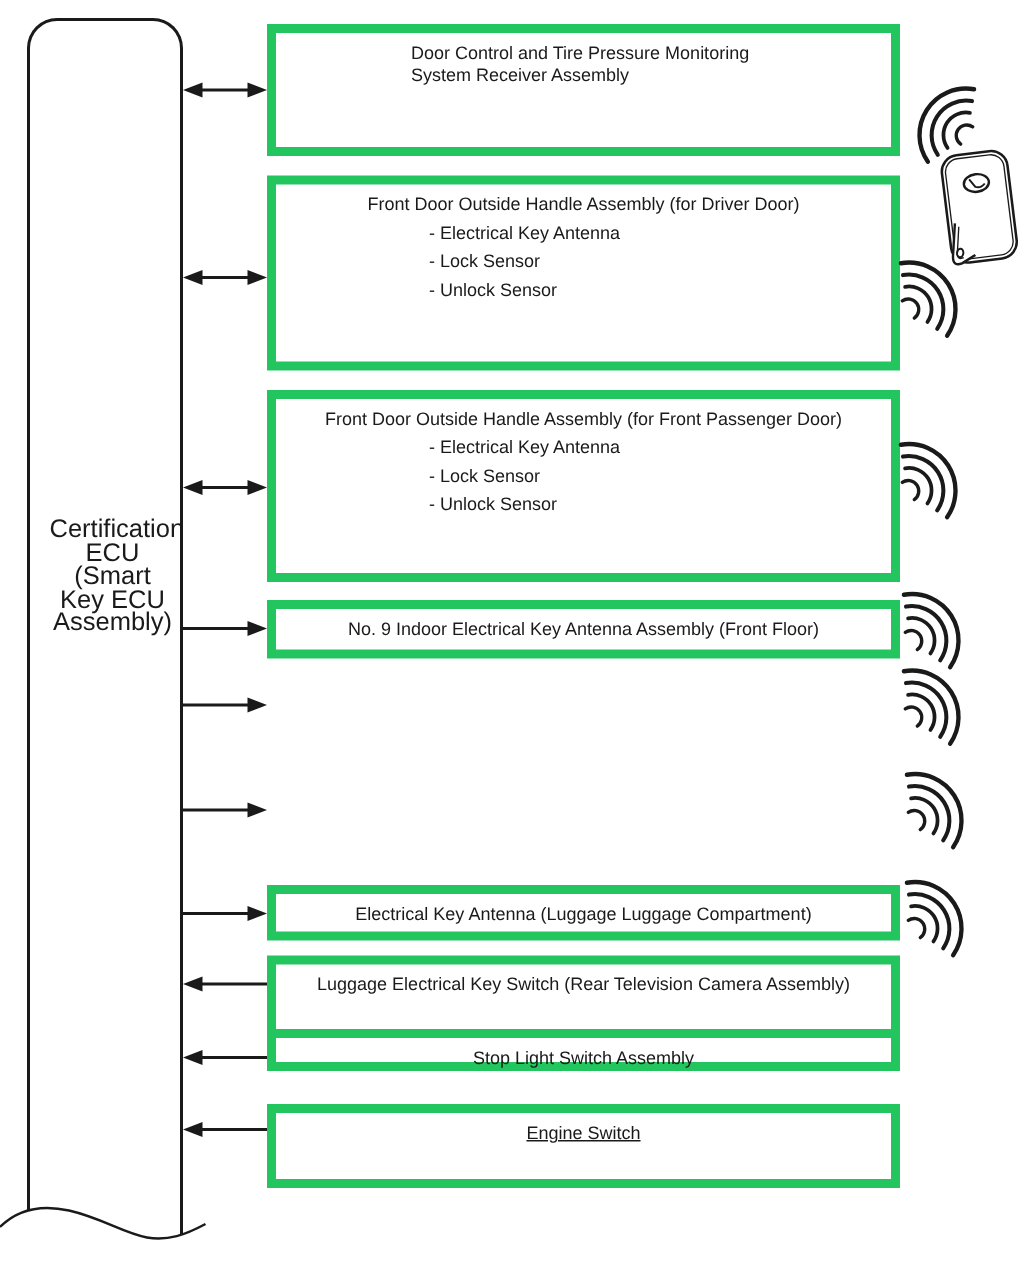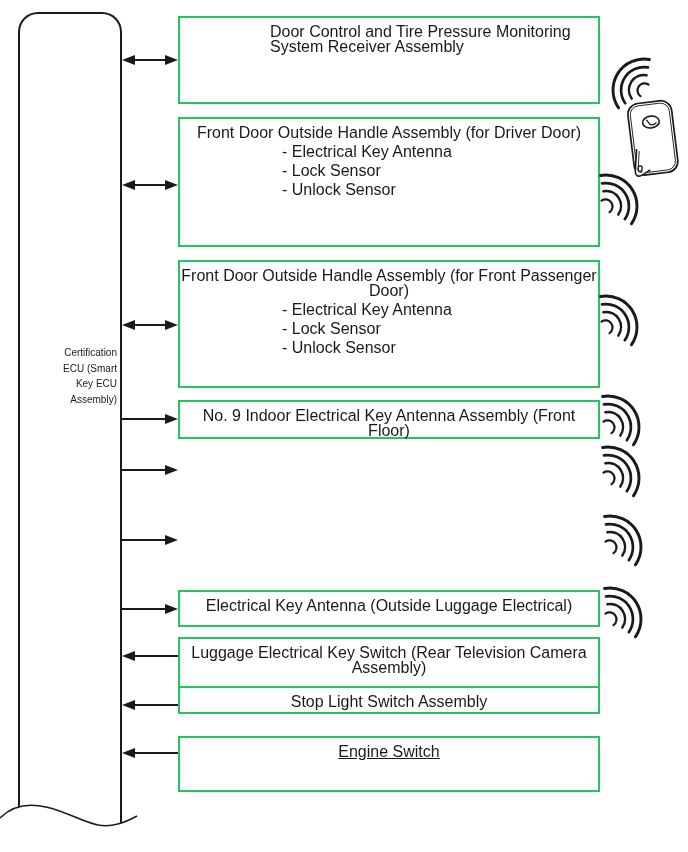--- a/index.html
+++ b/index.html
@@ -10,28 +10,28 @@
   }
   
   .ecu{
     position:absolute; left:18px; top:12px; width:104px; height:812px;
     box-sizing:border-box; background:#fff;
     border:2px solid #1a1a1a; border-bottom:none;
     border-radius:20px 20px 0 0;
   }
   .ecu-label{
     position:absolute; left:13px; top:331px; width:84px;
-    font-size:10px; line-height:15.5px; white-space:pre-line; text-align:right;
+    font-size:17px; line-height:15.5px; white-space:pre-line; text-align:center;
   }
   .wave-svg{ position:absolute; left:0; top:790px; width:150px; height:62px; }
 
   
   .box{
     position:absolute; left:178px; width:422px; box-sizing:border-box;
-    border:2px solid #22c55e; background:#fff; font-size:16px;
+    border:6px solid #22c55e; background:#fff; font-size:12px;
   }
   .n1{ top:16px;  height:88px; }
   .n2{ top:117px; height:130px; }
   .n3{ top:260px; height:128px; }
   .n4{ top:400px; height:39px; }
   .n5{ top:452px; height:38px; }
   .n6{ top:502px; height:76px; }
   .n7{ top:590px; height:37px; }
   .n8{ top:637px; height:55px; }
   .n9{ top:686px; height:28px; }
@@ -112,21 +112,21 @@
       <div class="box-item">- Electrical Key Antenna</div>
       <div class="box-item">- Lock Sensor</div>
       <div class="box-item">- Unlock Sensor</div>
     </div>
   </div>
 
   <div class="box n4">
     <div class="box-title">No. 9 Indoor Electrical Key Antenna Assembly (Front Floor)</div>
   </div>
   <div class="box n7">
-    <div class="box-title">Electrical Key Antenna (Outside Luggage Electrical)</div>
+    <div class="box-title">Electrical Key Antenna (Luggage Luggage Compartment)</div>
   </div>
   <div class="box n8">
     <div class="box-title">Luggage Electrical Key Switch (Rear Television Camera Assembly)</div>
   </div>
   <div class="box n9">
     <div class="box-title">Stop Light Switch Assembly</div>
   </div>
   <div class="box n10">
     <div class="box-title">Engine Switch</div>
   </div>

